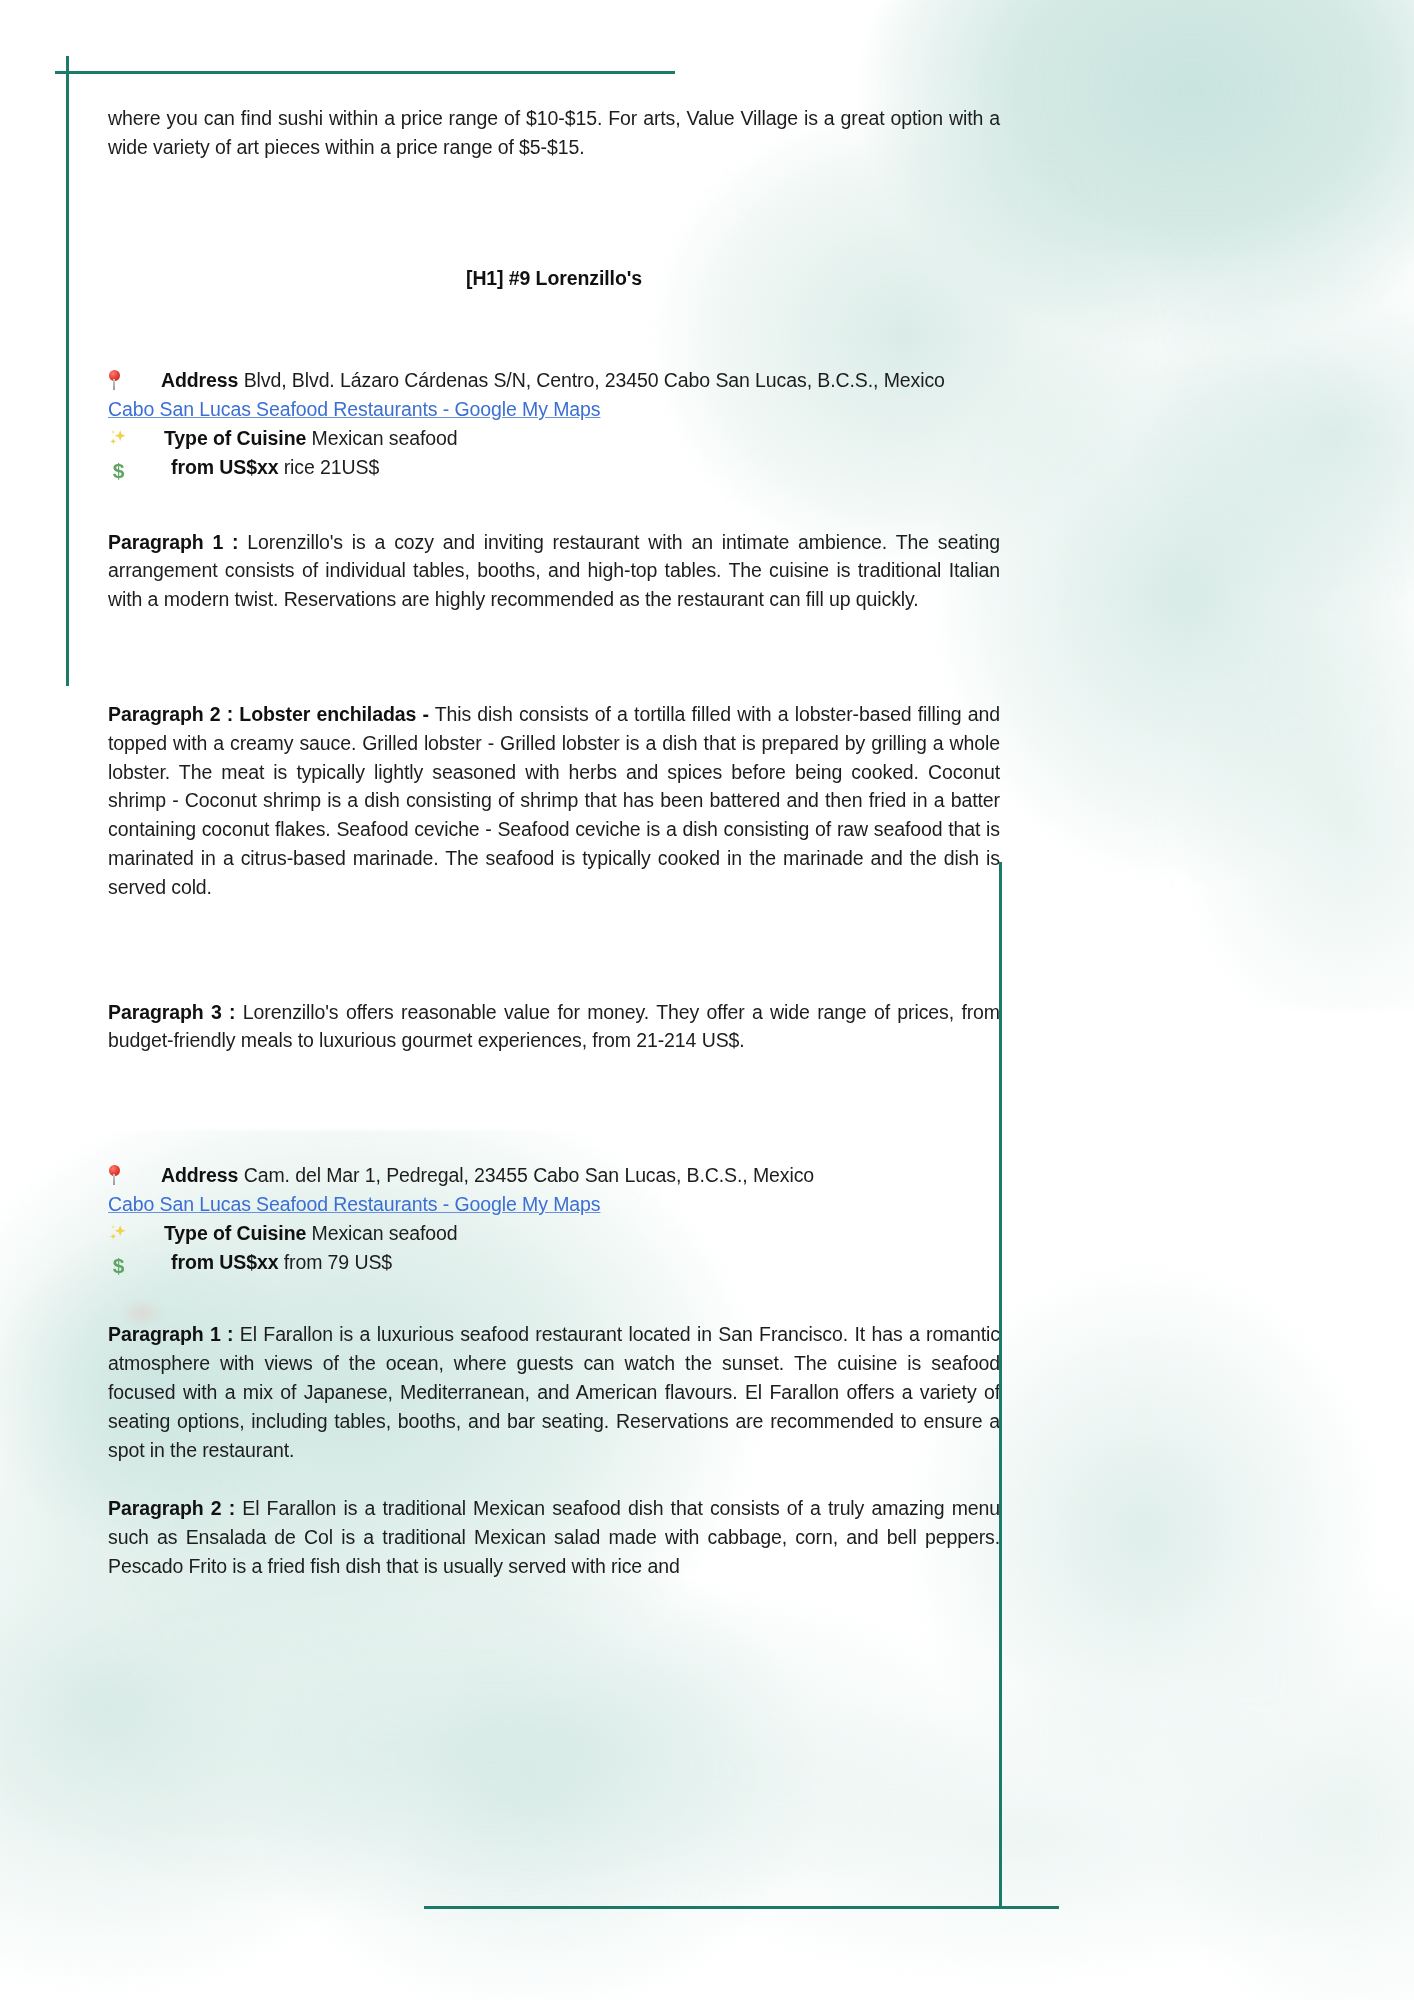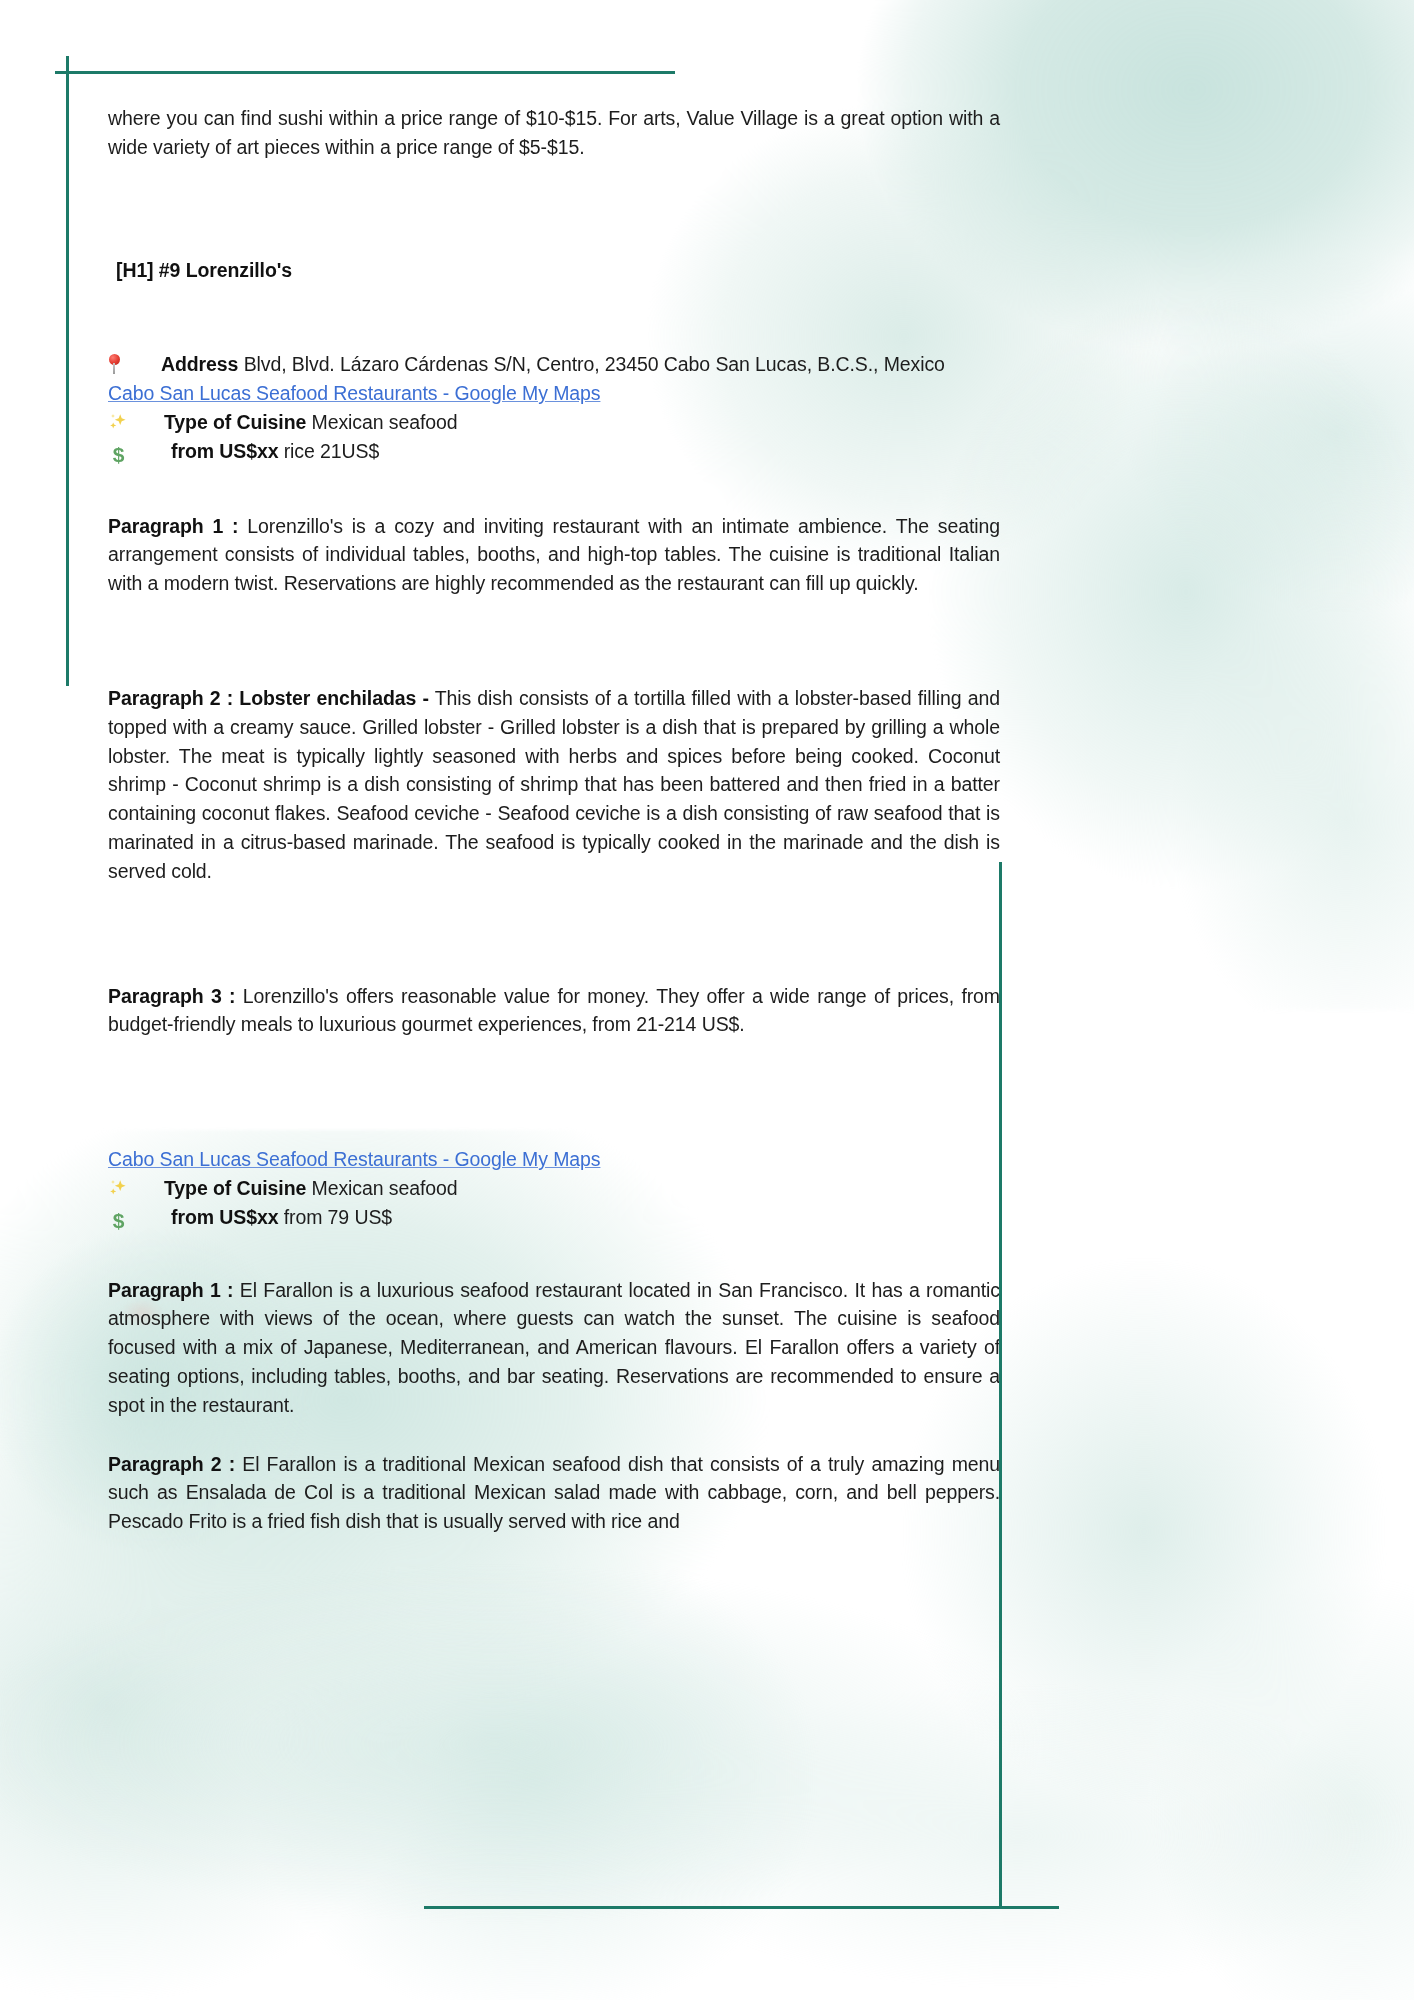--- a/index.html
+++ b/index.html
@@ -119,26 +119,27 @@
   .para {
     margin: 0;
     font-size: 19.5px;
     line-height: 28.8px;
     color: #1d1d1d;
     text-align: justify;
     text-justify: inter-word;
     letter-spacing: -0.1px;
   }
   .h1 {
-    margin: 8px;
+    margin: 16px;
     font-size: 19.5px;
     line-height: 28.8px;
     font-weight: bold;
     color: #111111;
     letter-spacing: -0.1px;
+    text-align: center;
   }
   .meta {
     margin: 0;
     font-size: 19.5px;
     line-height: 28.8px;
     color: #1d1d1d;
     letter-spacing: -0.1px;
     white-space: nowrap;
   }
   .meta .lbl { font-weight: bold; color: #111111; margin-left: 36px; }
@@ -258,20 +259,23 @@
 
     <div class="sp-blank-xl" style="height:96px"></div>
 
     <p class="para"><b class="lead">Paragraph 3 :</b><span> Lorenzillo's offers reasonable value for money. They offer a wide range of prices, from budget-friendly meals to luxurious gourmet experiences, from 21-214 US$.</span></p>
 
     <div class="sp-blank-md" style="height:42px"></div>
 
 
     <div class="sp-blank-lg" style="height:64px"></div>
 
+    <p class="meta">
+      <span class="pin"></span><span class="lbl">Address</span> <span>Cam. del Mar 1, Pedregal, 23455 Cabo San Lucas, B.C.S., Mexico</span>
+    </p>
 
     <p class="meta">
       <a class="link" href="#">Cabo San Lucas Seafood Restaurants - Google My Maps</a>
     </p>
 
     <p class="meta">
       <span class="sparkle">
         <svg viewBox="0 0 20 20" width="20" height="20" aria-hidden="true">
           <path d="M12.2 2.3l1.5 3.9 3.9 1.5-3.9 1.5-1.5 3.9-1.5-3.9-3.9-1.5 3.9-1.5z" fill="#f2d14e"></path>
           <path d="M5.2 10.4l.85 2.2 2.2.85-2.2.85-.85 2.2-.85-2.2-2.2-.85 2.2-.85z" fill="#f2d14e"></path>

